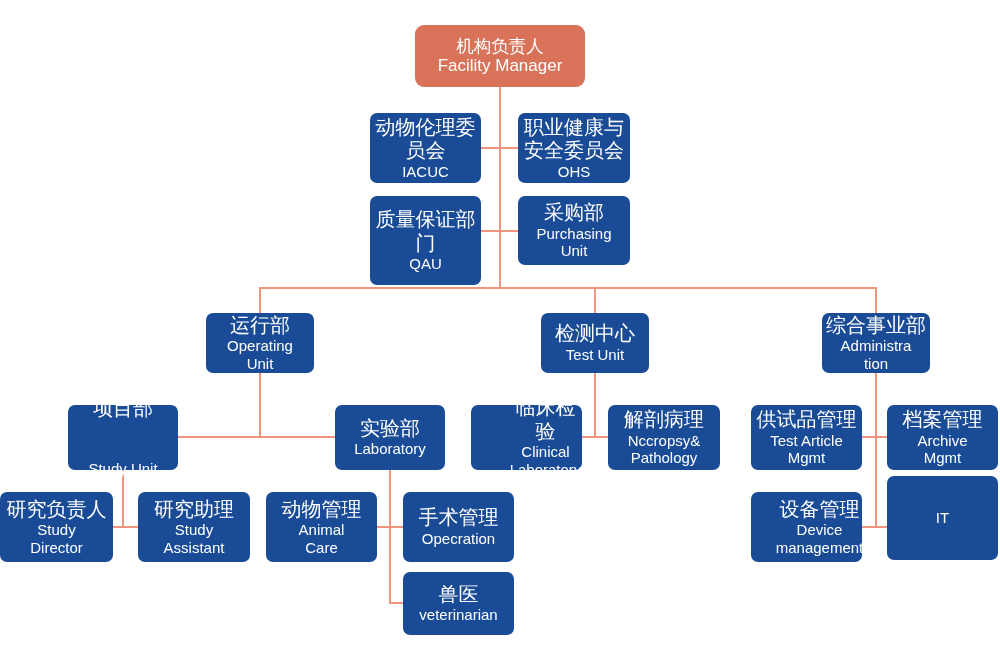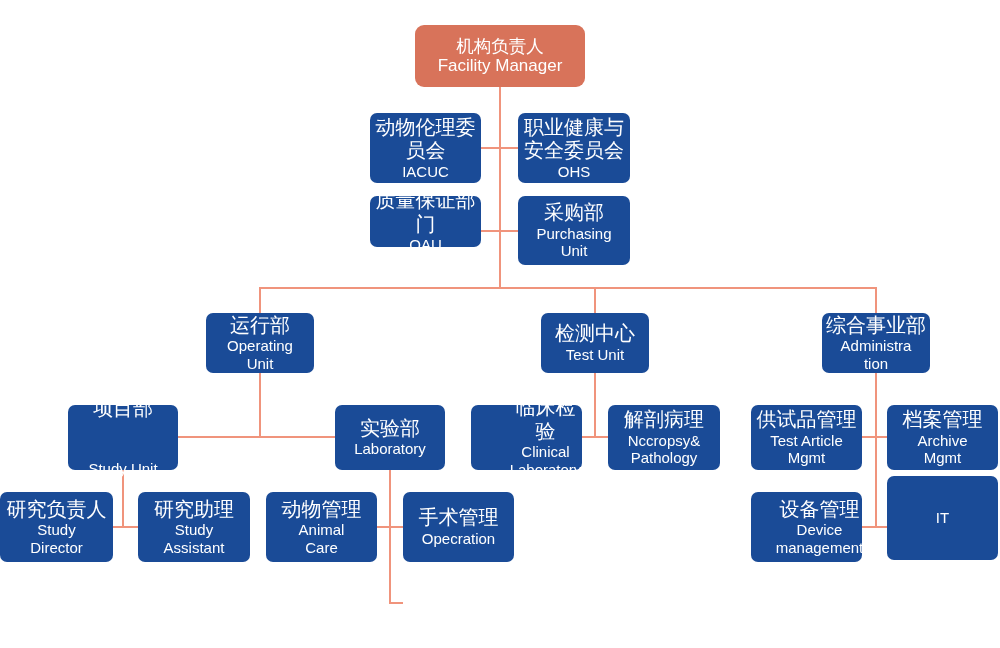--- a/index.html
+++ b/index.html
@@ -68,21 +68,21 @@
   #ln-test-down   {left:594px; top:373px; width:2px;  height:64px;}
   #ln-clin-nec    {left:582px; top:436px; width:26px; height:2px;}
   #ln-admin-down  {left:875px; top:373px; width:2px;  height:155px;}
   #ln-ta-archive  {left:862px; top:436px; width:25px; height:2px;}
   #ln-device-it   {left:862px; top:526px; width:25px; height:2px;}
 
   
   #node-fm        {left:415px; top:25px;  width:170px; height:62px;}
   #node-iacuc     {left:370px; top:113px; width:111px; height:70px;}
   #node-ohs       {left:518px; top:113px; width:112px; height:70px;}
-  #node-qau       {left:370px; top:196px; width:111px; height:51px;justify-content:center;}
+  #node-qau       {left:370px; top:196px; width:111px; height:89px;justify-content:center;}
   #node-purch     {left:518px; top:196px; width:112px; height:69px;}
   #node-operating {left:206px; top:313px; width:108px; height:60px;}
   #node-test      {left:541px; top:313px; width:108px; height:60px;}
   #node-admin     {left:822px; top:313px; width:108px; height:60px;}
   #node-study-unit{left:68px;  top:405px; width:110px; height:65px;gap:40px;}
   #node-lab       {left:335px; top:405px; width:110px; height:65px;}
   #node-clinical  {left:471px; top:405px; width:111px; height:65px;padding-left:40px;}
   #node-necropsy  {left:608px; top:405px; width:112px; height:65px;}
   #node-ta        {left:751px; top:405px; width:111px; height:65px;}
   #node-archive   {left:887px; top:405px; width:111px; height:65px;}
@@ -214,20 +214,24 @@
     <span class="zh">动物管理</span>
     <span class="en">Animal
 Care</span>
   </div>
 
   <div class="node" id="node-operation">
     <span class="zh">手术管理</span>
     <span class="en">Opecration</span>
   </div>
 
+  <div class="node" id="node-vet">
+    <span class="zh">兽医</span>
+    <span class="en">veterinarian</span>
+  </div>
 
   <div class="node" id="node-device">
     <span class="zh">设备管理</span>
     <span class="en">Device
 management</span>
   </div>
 
   <div class="node" id="node-it">
     <span class="zh"></span>
     <span class="en">IT</span>

